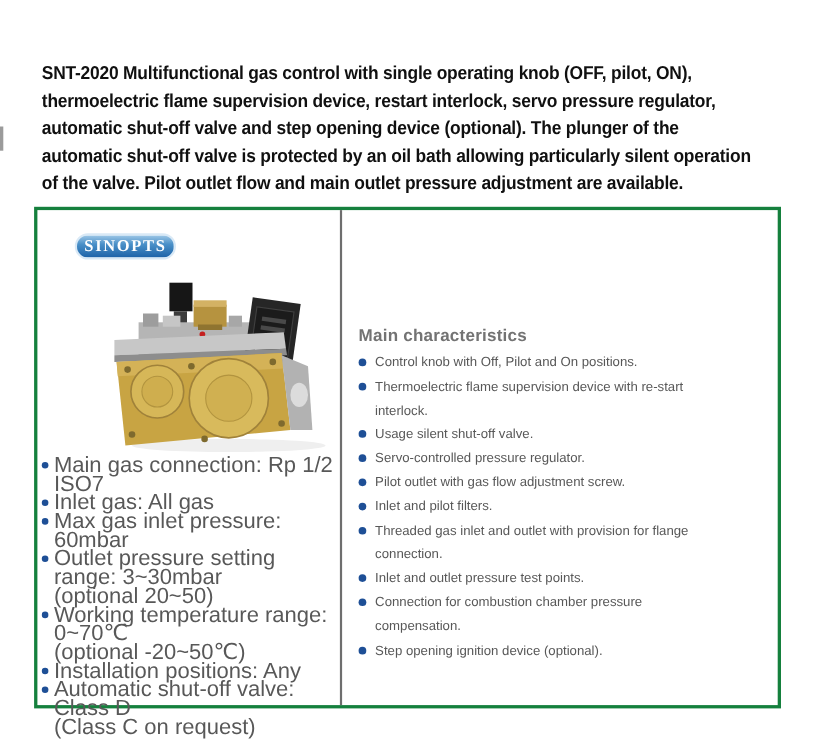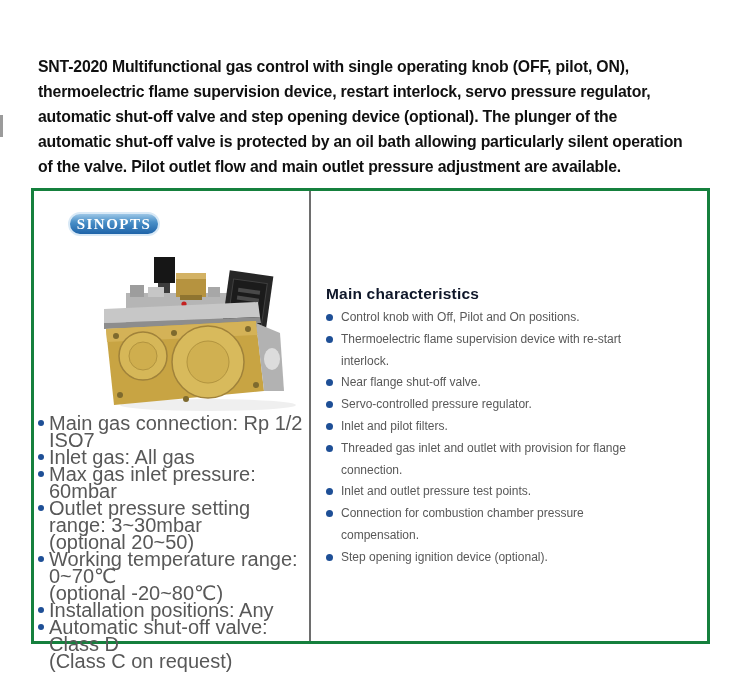--- a/index.html
+++ b/index.html
@@ -22,21 +22,21 @@
   .logo{
     position:absolute;left:34px;top:21px;width:92px;height:24px;border-radius:13px;
     background:linear-gradient(180deg,#9cc6e6 0%,#4a90c8 40%,#1e63a8 100%);
     border:2px solid #d9e9f6;box-sizing:border-box;
     display:flex;align-items:center;justify-content:center;
     color:#ffffff;font-family:"Liberation Serif","DejaVu Serif",serif;
     font-weight:bold;font-size:15px;letter-spacing:1.5px;
   }
   .photo{position:absolute;left:62px;top:52px;width:218px;height:172px;}
   .section-heading{
-    margin:0 0 4px 0;font-size:15.5px;font-weight:bold;color:#0f172a;letter-spacing:0.2px;
+    margin:12px 0 4px 0;font-size:15.5px;font-weight:bold;color:#737373;letter-spacing:0.2px;
     line-height:18px;
   }
   ul.bullets{list-style:none;margin:0;padding:0;color:#585858;}
   ul.bullets li{position:relative;}
   .btxt{white-space:pre-line;display:block;}
   .bdot{position:absolute;left:0;border-radius:50%;background:#1e4f96;width:7px;height:7px;}
   .tech{position:absolute;left:4px;top:224px;width:268px;}
   .tech ul.bullets{font-size:20px;line-height:17px;}
   .tech li{padding-left:11px;}
   .tech .bdot{top:5px;width:6px;height:6px;}
@@ -127,21 +127,21 @@
           <span class="btxt">Max gas inlet pressure: 60mbar</span>
         </li>
       <li>
           <span class="bdot"></span>
           <span class="btxt">Outlet pressure setting range: 3~30mbar
 (optional 20~50)</span>
         </li>
       <li>
           <span class="bdot"></span>
           <span class="btxt">Working temperature range: 0~70℃
-(optional -20~80℃)</span>
+(optional -20~50℃)</span>
         </li>
       <li>
           <span class="bdot"></span>
           <span class="btxt">Installation positions: Any</span>
         </li>
       <li>
           <span class="bdot"></span>
           <span class="btxt">Automatic shut-off valve: Class D
 (Class C on request)</span>
         </li>
@@ -155,25 +155,29 @@
           <span class="bdot"></span>
           <span class="btxt">Control knob with Off, Pilot and On positions.</span>
         </li>
       <li>
           <span class="bdot"></span>
           <span class="btxt">Thermoelectric flame supervision device with re-start
 interlock.</span>
         </li>
       <li>
           <span class="bdot"></span>
-          <span class="btxt">Near flange shut-off valve.</span>
+          <span class="btxt">Usage silent shut-off valve.</span>
         </li>
       <li>
           <span class="bdot"></span>
           <span class="btxt">Servo-controlled pressure regulator.</span>
+        </li>
+      <li>
+          <span class="bdot"></span>
+          <span class="btxt">Pilot outlet with gas flow adjustment screw.</span>
         </li>
       <li>
           <span class="bdot"></span>
           <span class="btxt">Inlet and pilot filters.</span>
         </li>
       <li>
           <span class="bdot"></span>
           <span class="btxt">Threaded gas inlet and outlet with provision for flange
 connection.</span>
         </li>

